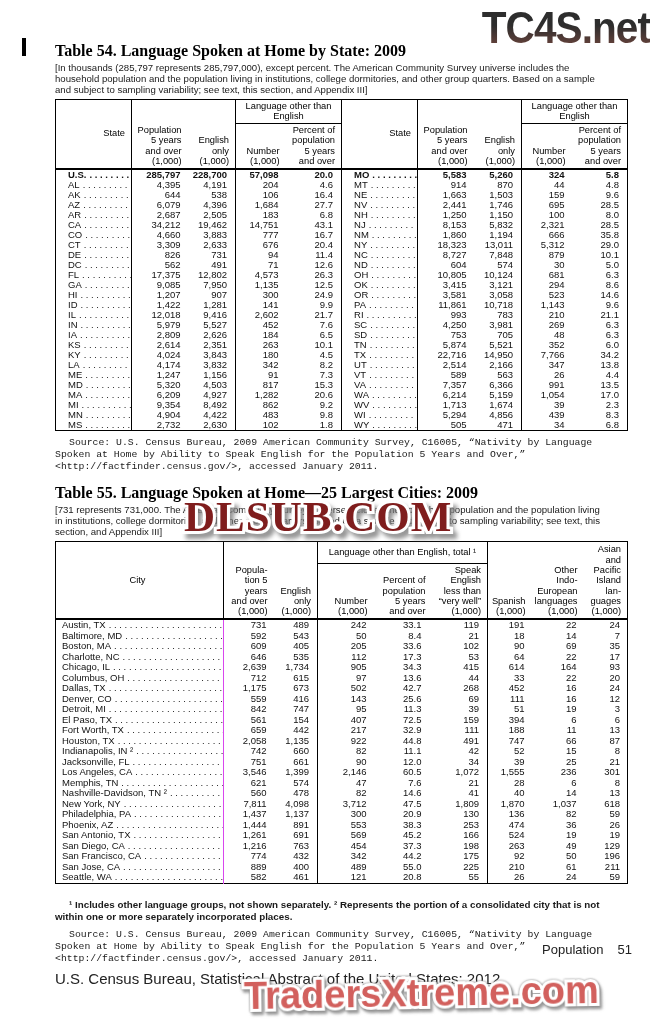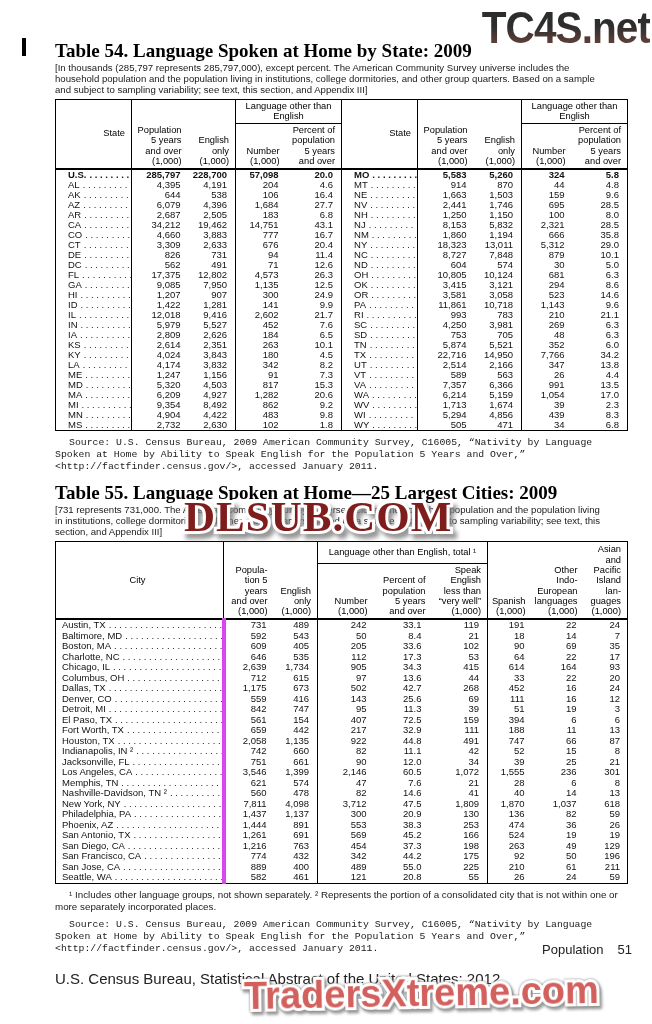--- a/index.html
+++ b/index.html
@@ -31,28 +31,28 @@
     font-size:38px; letter-spacing:0px; color:#d2605d; transform:rotate(-1deg);
     -webkit-text-stroke:6px #fff; paint-order:stroke fill;
     filter:drop-shadow(0 0 1px #777) drop-shadow(2px 3px 1px rgba(110,110,110,.65));
   }
 
   
   .block54 { position:absolute; left:55px; top:42px; width:572px; }
   .block55 { position:absolute; left:55px; top:484px; width:572px; }
   h1.tbl-title {
     font-family:"Liberation Serif", serif; font-weight:bold;
-    font-size:19px; line-height:17px; margin-bottom:3px; color:#000;
+    font-size:16px; line-height:17px; margin-bottom:3px; color:#000;
   }
   p.note { font-size:9.6px; line-height:11px; width:548px; margin-bottom:4px; color:#1a1a1a; }
   p.source, p.footnote {
     font-size:9.8px; line-height:12px; text-indent:14px; color:#1a1a1a;
   }
   p.source { margin-top:6px;font-family:Liberation Mono, monospace; }
-  p.footnote { margin-top:5px; }
+  p.footnote { margin-top:15px;font-weight:bold; }
 
   
   table { border-collapse:collapse; table-layout:fixed; width:572px; border:1px solid #000; }
   th { font-weight:normal; font-size:9.3px; line-height:10.3px; vertical-align:bottom;
        white-space:pre-line; padding:1px 6px 2px 2px; color:#000; }
   td { font-size:9.5px; color:#111; white-space:nowrap; overflow:hidden; }
   .t54 td { height:10px; line-height:10px; }
   .t55 td { height:10.5px; line-height:10.5px; }
   thead tr.hr1 { height:22px; }
   .t54 thead tr.hr2 { height:46px; }
@@ -70,21 +70,21 @@
   .c-eng, .c-pct { border-right:1px solid #000; padding-right:8px; }
   tr.us-row td { font-weight:bold; }
   tr.us-row td:first-child .lbl { font-weight:bold; }
 
   
   .h5-city { text-align:center; vertical-align:middle; border-right:1px solid #000; }
   .h5-pop,.h5-eng,.h5-num,.h5-pct,.h5-speak,.h5-spa,.h5-oth,.h5-asi { text-align:right; }
   .h5-eng,.h5-speak { border-right:1px solid #000; }
   .h5-span { text-align:center; vertical-align:middle; border-bottom:1px solid #000;
              border-right:1px solid #000; padding:1px 0; }
-  .c-city { border-right:4px solid #d946ef; }
+  .c-city { border-right:1px solid #d946ef; }
   .c5-pop,.c5-eng,.c5-num,.c5-pct,.c5-speak,.c5-spa,.c5-oth,.c5-asi { text-align:right; padding-right:7px; }
   .c5-eng,.c5-speak { border-right:1px solid #000; padding-right:8px; }
   .c5-pct { padding-right:10px; }
 
   
   .lc { display:flex; align-items:baseline; overflow:hidden; padding-left:12px; }
   .t55 .lc { padding-left:6px; }
   .lbl { flex:none; }
   .dots { flex:1 1 auto; overflow:hidden; white-space:nowrap; margin-left:3px; color:#111; }
   .dots::before { content:". . . . . . . . . . . . . . . . . . . . . . . . . . . . . . . . . . . . . . . . . . . . . . . ."; }

